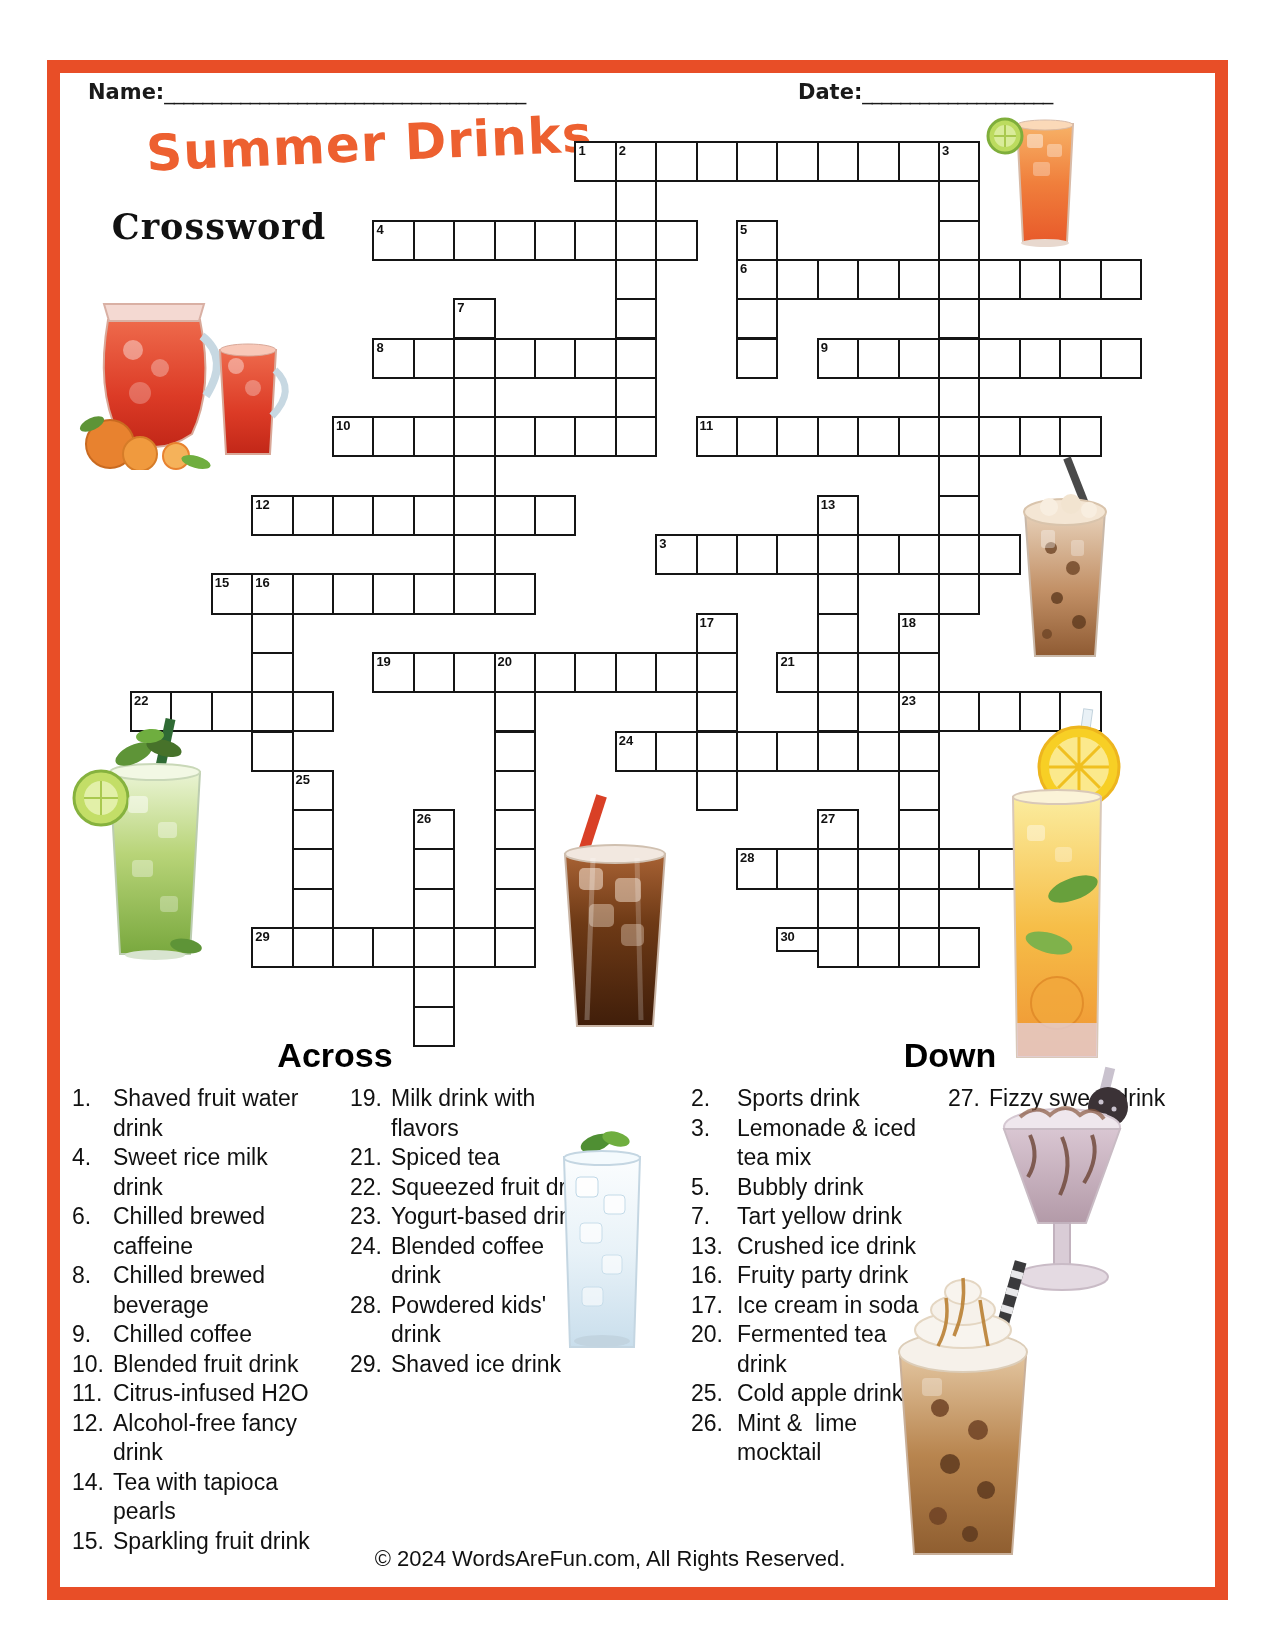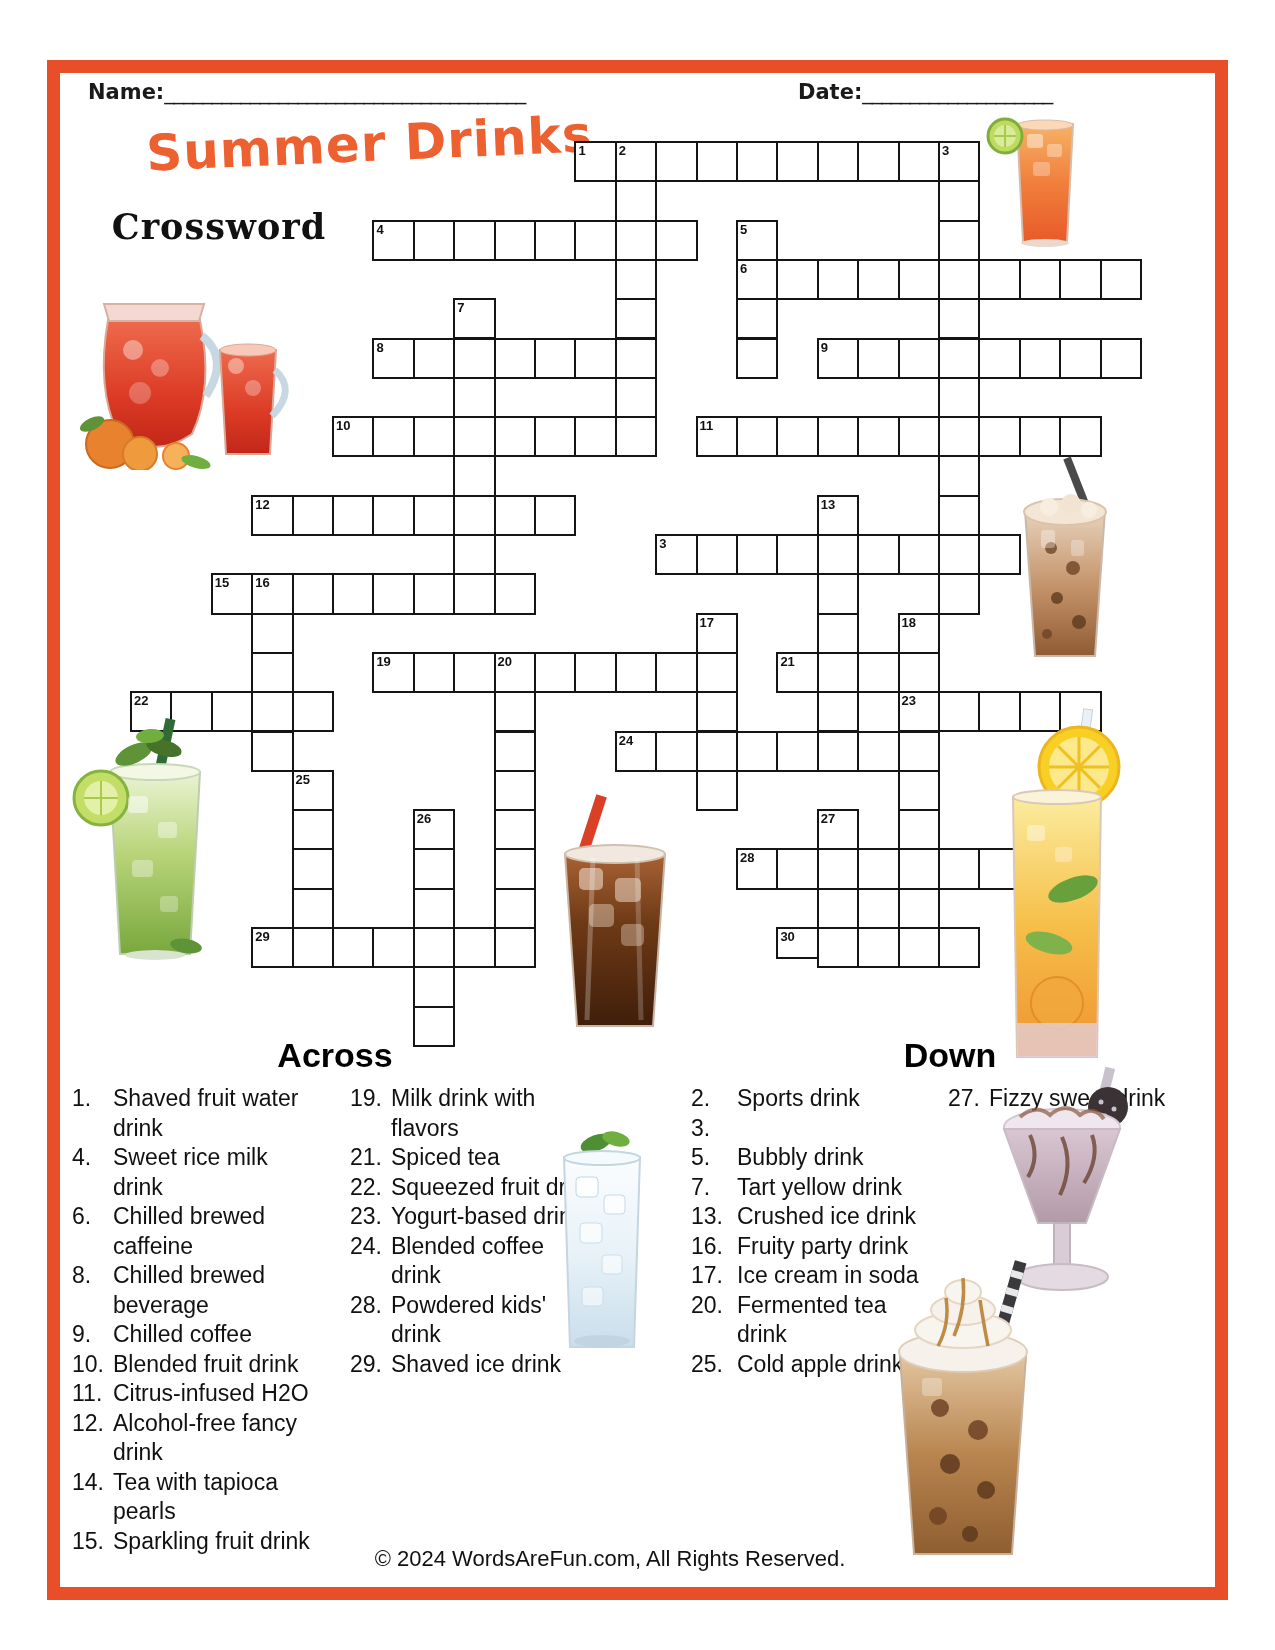--- a/index.html
+++ b/index.html
@@ -278,21 +278,21 @@
       <div class="cell" style="left: 646.4px; top: 707.4px; width: 42.4px; height: 41.3px;"></div>
       <div class="cell" style="left: 727.2px; top: 707.4px; width: 42.4px; height: 41.3px;"></div>
       <div class="cell" style="left: 808px; top: 707.4px; width: 42.4px; height: 41.3px;"></div>
       <div class="cell" style="left: 848.4px; top: 707.4px; width: 42.4px; height: 41.3px;"></div>
       <div class="cell" style="left: 121.2px; top: 786px; width: 42.4px; height: 41.3px;">
         <span class="num">29</span>
       </div>
       <div class="cell" style="left: 202px; top: 786px; width: 42.4px; height: 41.3px;"></div>
       <div class="cell" style="left: 242.4px; top: 786px; width: 42.4px; height: 41.3px;"></div>
       <div class="cell" style="left: 323.2px; top: 786px; width: 42.4px; height: 41.3px;"></div>
-      <div class="cell" style="left: 646.4px; top: 786px; width: 42.4px; height: 32px;">
+      <div class="cell" style="left: 646.4px; top: 786px; width: 42.4px; height: 25px;">
         <span class="num">30</span>
       </div>
       <div class="cell" style="left: 727.2px; top: 786px; width: 42.4px; height: 41.3px;"></div>
       <div class="cell" style="left: 808px; top: 786px; width: 42.4px; height: 41.3px;"></div>
     </div>
 
   <div class="clues-head" style="left:230px;top:1036px;">Across</div>
   <div class="clues-head" style="left:845px;top:1036px;">Down</div>
 
   <div class="clue-col" id="across-col1" style="left:72px;top:1084px;width:268px;">
@@ -376,20 +376,22 @@
         <span class="clue-text">Shaved ice drink</span>
       </div>
     </div>
   <div class="clue-col" id="down-col1" style="left:691px;top:1084px;width:258px;">
       <div class="clue">
         <span class="clue-num" style="flex-basis: 46px;">2.</span>
         <span class="clue-text">Sports drink</span>
       </div>
       <div class="clue">
         <span class="clue-num" style="flex-basis: 46px;">3.</span>
+        <span class="clue-text">Lemonade &amp; iced
+tea mix</span>
       </div>
       <div class="clue">
         <span class="clue-num" style="flex-basis: 46px;">5.</span>
         <span class="clue-text">Bubbly drink</span>
       </div>
       <div class="clue">
         <span class="clue-num" style="flex-basis: 46px;">7.</span>
         <span class="clue-text">Tart yellow drink</span>
       </div>
       <div class="clue">
@@ -405,20 +407,25 @@
         <span class="clue-text">Ice cream in soda</span>
       </div>
       <div class="clue">
         <span class="clue-num" style="flex-basis: 46px;">20.</span>
         <span class="clue-text">Fermented tea
 drink</span>
       </div>
       <div class="clue">
         <span class="clue-num" style="flex-basis: 46px;">25.</span>
         <span class="clue-text">Cold apple drink</span>
+      </div>
+      <div class="clue">
+        <span class="clue-num" style="flex-basis: 46px;">26.</span>
+        <span class="clue-text">Mint &amp;  lime
+mocktail</span>
       </div>
     </div>
   <div class="clue-col" id="down-col2" style="left:948px;top:1084px;width:240px;">
       <div class="clue">
         <span class="clue-num">27.</span>
         <span class="clue-text">Fizzy sweet drink</span>
       </div>
     </div>
 
   <div class="footer">© 2024 WordsAreFun.com, All Rights Reserved.</div>

